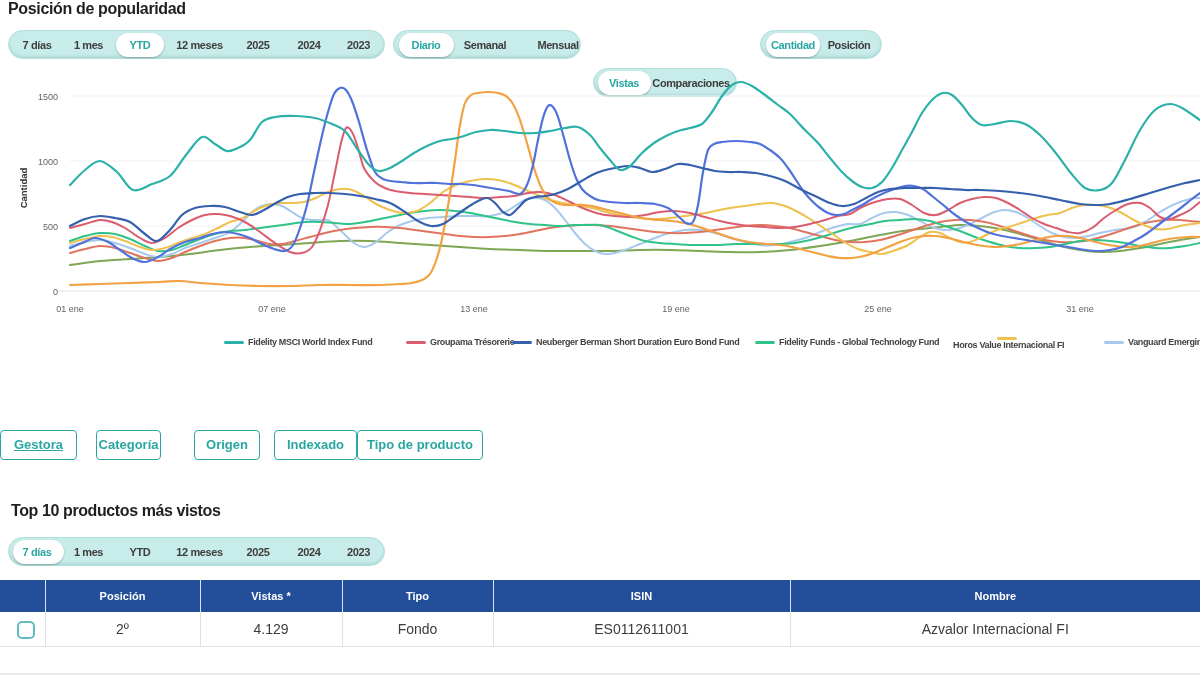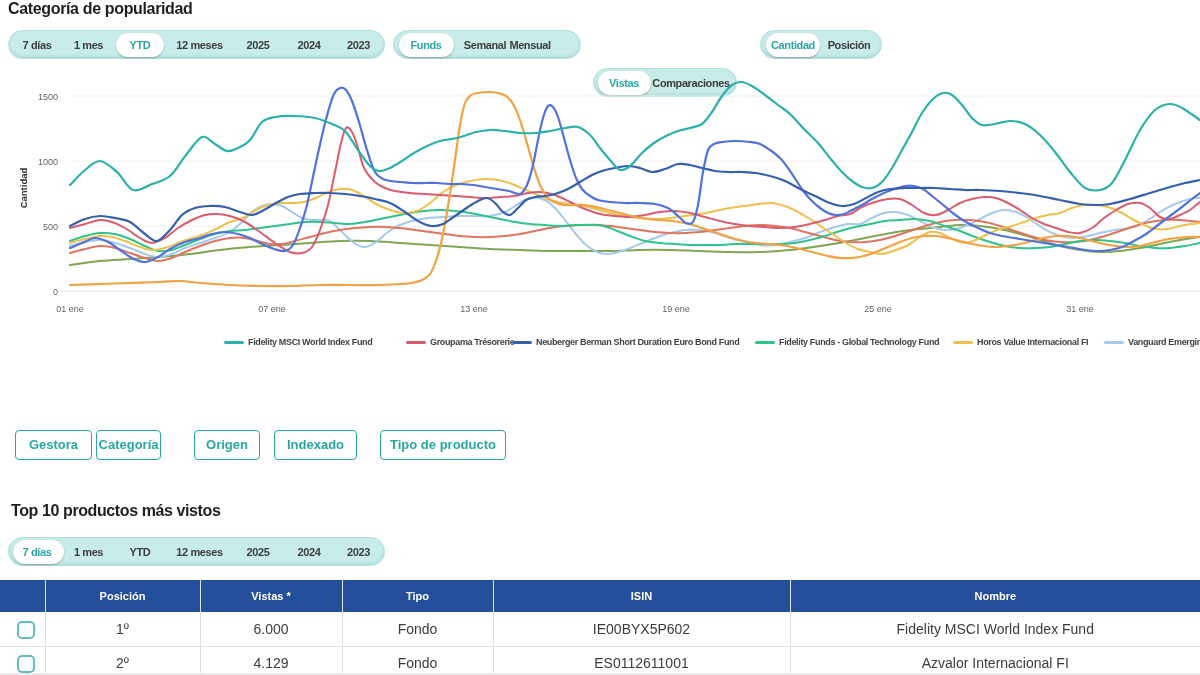--- a/index.html
+++ b/index.html
@@ -19,38 +19,38 @@
 table.tbl { position:absolute; left:0; top:580px; width:1200px; border-collapse:collapse; table-layout:fixed; }
 table.tbl th { background:#234f9a; color:#ffffff; font-size:11px; font-weight:700; height:32px; border-right:1px solid rgba(255,255,255,0.85); }
 table.tbl th:last-child { border-right:none; }
 table.tbl td { height:34px; text-align:center; font-size:14px; color:#3c3c3c; border-right:1px solid #e0e0e0; border-bottom:1px solid #e3e3e3; background:#fff; }
 table.tbl td:last-child { border-right:none; }
 td.namecell { color:#2e5cb8; }
 .cbx { display:inline-block; width:18px; height:18px; border:2px solid #63bcc0; border-radius:5px; background:#fff; vertical-align:middle; margin-left:8px; margin-top:2px; }
 </style>
 </head>
 <body>
-<h1 class="title">Categoría de popularidad</h1>
+<h1 class="title">Posición de popularidad</h1>
 
 <div class="pillgroup" style="left:8px; width:377px;">
   <div class="pg-sel" style="left:107px; width:48px;"></div>
   <span class="pg-item" style="left:28px;">7 días</span>
   <span class="pg-item" style="left:79.5px;">1 mes</span>
   <span class="pg-item pg-selt" style="left:131px;">YTD</span>
   <span class="pg-item" style="left:190.5px;">12 meses</span>
   <span class="pg-item" style="left:249px;">2025</span>
   <span class="pg-item" style="left:300px;">2024</span>
   <span class="pg-item" style="left:349.5px;">2023</span>
 </div>
 
 <div class="pillgroup" style="left:393px; width:188px;">
   <div class="pg-sel" style="left:5px; width:55px;"></div>
-  <span class="pg-item pg-selt" style="left:32px;">Funds</span>
+  <span class="pg-item pg-selt" style="left:32px;">Diario</span>
   <span class="pg-item" style="left:91px;">Semanal</span>
-  <span class="pg-item" style="left:136px;">Mensual</span>
+  <span class="pg-item" style="left:164px;">Mensual</span>
 </div>
 
 <div class="pillgroup" style="left:593px; width:144px;margin-top:38px;">
   <div class="pg-sel" style="left:4px; width:53px;"></div>
   <span class="pg-item pg-selt" style="left:30px;">Vistas</span>
   <span class="pg-item" style="left:97px;">Comparaciones</span>
 </div>
 
 <div class="pillgroup" style="left:760px; width:122px;">
   <div class="pg-sel" style="left:5px; width:54px;"></div>
@@ -96,35 +96,35 @@
       <span class="leg-txt">Groupama Trésorerie</span>
     </span>
   <span class="leg-item" style="left:512px;">
       <span class="leg-dash" style="background:#3560AE;"></span>
       <span class="leg-txt">Neuberger Berman Short Duration Euro Bond Fund</span>
     </span>
   <span class="leg-item" style="left:755px;justify-content:flex-end;">
       <span class="leg-dash" style="background:#30C389;"></span>
       <span class="leg-txt">Fidelity Funds - Global Technology Fund</span>
     </span>
-  <span class="leg-item" style="left:953px;">
+  <span class="leg-item" style="left:953px;flex-direction:column;">
       <span class="leg-dash" style="background:#EEC14F;"></span>
       <span class="leg-txt">Horos Value Internacional FI</span>
     </span>
   <span class="leg-item" style="left:1104px;">
       <span class="leg-dash" style="background:#A6C9EC;"></span>
       <span class="leg-txt">Vanguard Emerging Markets Stock Index Fund</span>
     </span>
 </div>
 
-<div class="fbtn" style="left:15px; width:77px;">Gestora</div>
+<div class="fbtn" style="left:0; width:77px;text-decoration:underline;">Gestora</div>
 <div class="fbtn" style="left:96px; width:65px;">Categoría</div>
 <div class="fbtn" style="left:194px; width:66px;">Origen</div>
 <div class="fbtn" style="left:274px; width:83px;">Indexado</div>
-<div class="fbtn" style="left:380px; width:126px;">Tipo de producto</div>
+<div class="fbtn" style="left:357px; width:126px;">Tipo de producto</div>
 
 <h2 class="title2">Top 10 productos más vistos</h2>
 
 <div class="pillgroup" style="left:8px; top:537px; width:377px;">
   <div class="pg-sel" style="left:4px; width:51px;"></div>
   <span class="pg-item pg-selt" style="left:28px;">7 días</span>
   <span class="pg-item" style="left:79.5px;">1 mes</span>
   <span class="pg-item" style="left:131px;">YTD</span>
   <span class="pg-item" style="left:190.5px;">12 meses</span>
   <span class="pg-item" style="left:249px;">2025</span>
@@ -145,28 +145,20 @@
       <tr>
     <th></th>
         <th>Posición</th>
         <th>Vistas *</th>
         <th>Tipo</th>
         <th>ISIN</th>
         <th>Nombre</th>
   </tr>
   <tr>
     <td><span class="cbx"></span></td>
-        <td>1º</td>
-        <td>6.000</td>
-        <td>Fondo</td>
-        <td>IE00BYX5P602</td>
-        <td class="namecell">Fidelity MSCI World Index Fund</td>
-  </tr>
-  <tr>
-    <td><span class="cbx"></span></td>
         <td>2º</td>
         <td>4.129</td>
         <td>Fondo</td>
         <td>ES0112611001</td>
         <td class="namecell">Azvalor Internacional FI</td>
   </tr>
 </tbody>
   </table>
 <div class="abs" style="left:0; top:673px; width:1200px; height:2px; background:#e9ebec;"></div>
 

